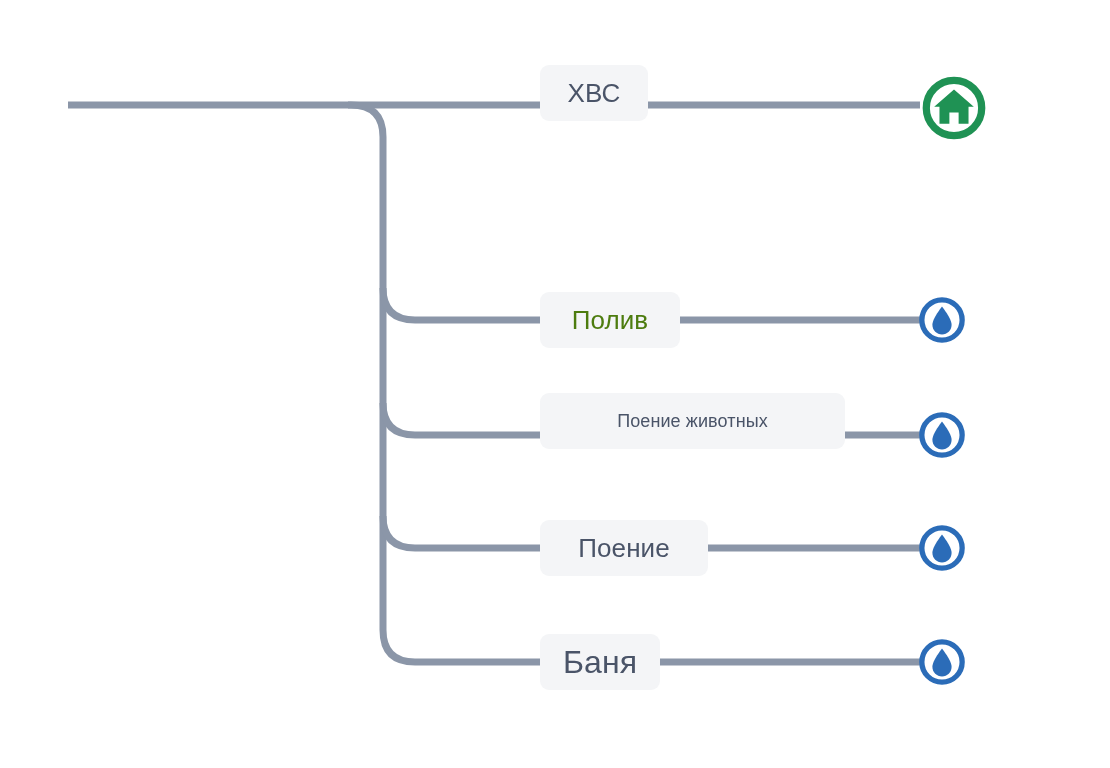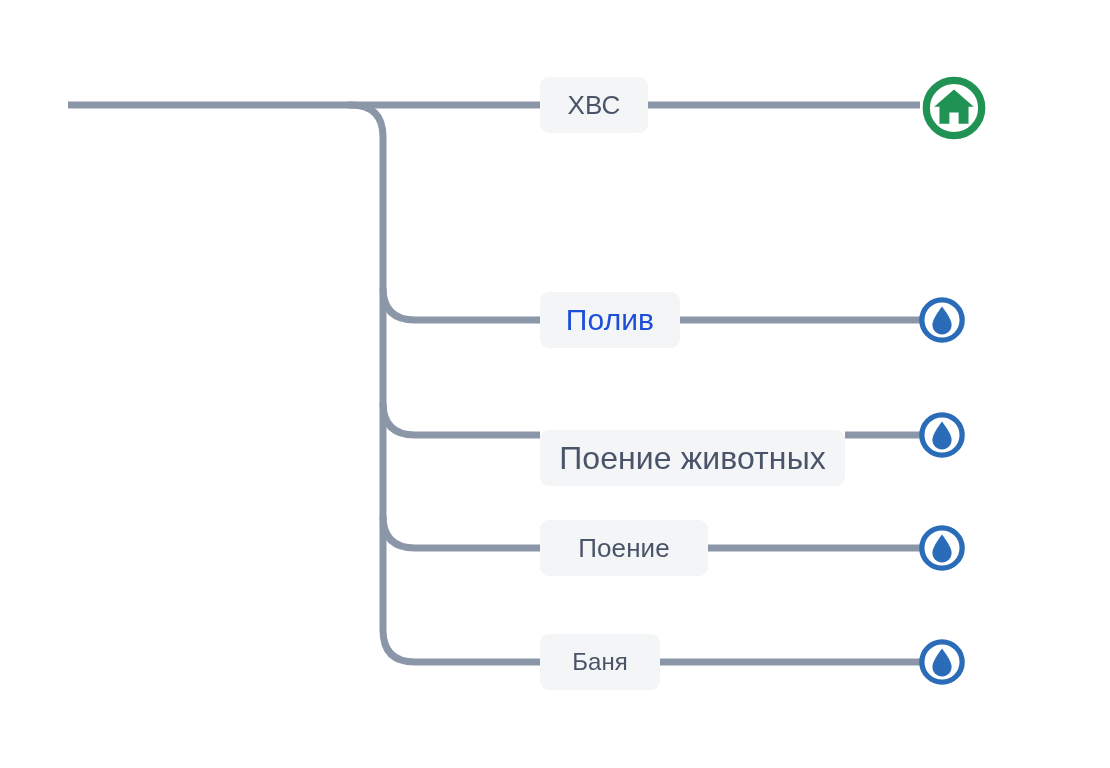--- a/index.html
+++ b/index.html
@@ -62,49 +62,49 @@
         <path d="M 383 630 Q 383 662 415 662 H 540"></path>
         <path d="M 648 105 H 920"></path>
         <path d="M 680 320 H 922"></path>
         <path d="M 845 435 H 922"></path>
         <path d="M 708 548 H 922"></path>
         <path d="M 660 662 H 922"></path>
       </g>
   </svg>
 
   <div id="nodes-layer">
-      <div class="node-box" style="left: 540px; top: 77px; width: 108px; height: 56px; background: rgb(244, 245, 247); color: rgb(74, 84, 104); border-radius: 9px; font-size: 26px;">
+      <div class="node-box" style="left: 540px; top: 65px; width: 108px; height: 56px; background: rgb(244, 245, 247); color: rgb(74, 84, 104); border-radius: 9px; font-size: 26px;">
         <span class="node-label">ХВС</span>
       </div>
       <svg class="endpoint-icon" width="66" height="66" viewBox="0 0 100 100" style="left: 921px; top: 75px;">
         <circle cx="50" cy="50" r="42" fill="none" stroke="#1f9254" stroke-width="11"></circle>
         <path fill="#1f9254" d="M50 22 L80 48 L72 48 L72 74 L57 74 L57 57 L43 57 L43 74 L28 74 L28 48 L20 48 Z"></path>
       </svg>
-      <div class="node-box" style="left: 540px; top: 292px; width: 140px; height: 56px; background: rgb(244, 245, 247); color: #1d4ed8; border-radius: 9px; font-size: 30px;">
+      <div class="node-box" style="left: 540px; top: 292px; width: 140px; height: 56px; background: rgb(244, 245, 247); color: #4d7c0f; border-radius: 9px; font-size: 26px;">
         <span class="node-label">Полив</span>
       </div>
       <svg class="endpoint-icon" width="48" height="48" viewBox="0 0 100 100" style="left: 918px; top: 296px;">
         <circle cx="50" cy="50" r="42" fill="none" stroke="#2b6cb8" stroke-width="11"></circle>
         <path fill="#2b6cb8" d="M50 22 C50 22 70 47 70 60 C70 72 61 80 50 80 C39 80 30 72 30 60 C30 47 50 22 50 22 Z"></path>
       </svg>
-      <div class="node-box" style="left: 540px; top: 430px; width: 305px; height: 56px; background: rgb(244, 245, 247); color: rgb(74, 84, 104); border-radius: 9px; font-size: 32px;">
+      <div class="node-box" style="left: 540px; top: 393px; width: 305px; height: 56px; background: rgb(244, 245, 247); color: rgb(74, 84, 104); border-radius: 9px; font-size: 18px;">
         <span class="node-label">Поение животных</span>
       </div>
       <svg class="endpoint-icon" width="48" height="48" viewBox="0 0 100 100" style="left: 918px; top: 411px;">
         <circle cx="50" cy="50" r="42" fill="none" stroke="#2b6cb8" stroke-width="11"></circle>
         <path fill="#2b6cb8" d="M50 22 C50 22 70 47 70 60 C70 72 61 80 50 80 C39 80 30 72 30 60 C30 47 50 22 50 22 Z"></path>
       </svg>
       <div class="node-box" style="left: 540px; top: 520px; width: 168px; height: 56px; background: rgb(244, 245, 247); color: rgb(74, 84, 104); border-radius: 9px; font-size: 26px;">
         <span class="node-label">Поение</span>
       </div>
       <svg class="endpoint-icon" width="48" height="48" viewBox="0 0 100 100" style="left: 918px; top: 524px;">
         <circle cx="50" cy="50" r="42" fill="none" stroke="#2b6cb8" stroke-width="11"></circle>
         <path fill="#2b6cb8" d="M50 22 C50 22 70 47 70 60 C70 72 61 80 50 80 C39 80 30 72 30 60 C30 47 50 22 50 22 Z"></path>
       </svg>
-      <div class="node-box" style="left: 540px; top: 634px; width: 120px; height: 56px; background: rgb(244, 245, 247); color: rgb(74, 84, 104); border-radius: 9px; font-size: 24px; text-align: right;">
+      <div class="node-box" style="left: 540px; top: 634px; width: 120px; height: 56px; background: rgb(244, 245, 247); color: rgb(74, 84, 104); border-radius: 9px; font-size: 32px; text-align: right;">
         <span class="node-label">Баня</span>
       </div>
       <svg class="endpoint-icon" width="48" height="48" viewBox="0 0 100 100" style="left: 918px; top: 638px;">
         <circle cx="50" cy="50" r="42" fill="none" stroke="#2b6cb8" stroke-width="11"></circle>
         <path fill="#2b6cb8" d="M50 22 C50 22 70 47 70 60 C70 72 61 80 50 80 C39 80 30 72 30 60 C30 47 50 22 50 22 Z"></path>
       </svg>
     </div>
 
 </div>
 

